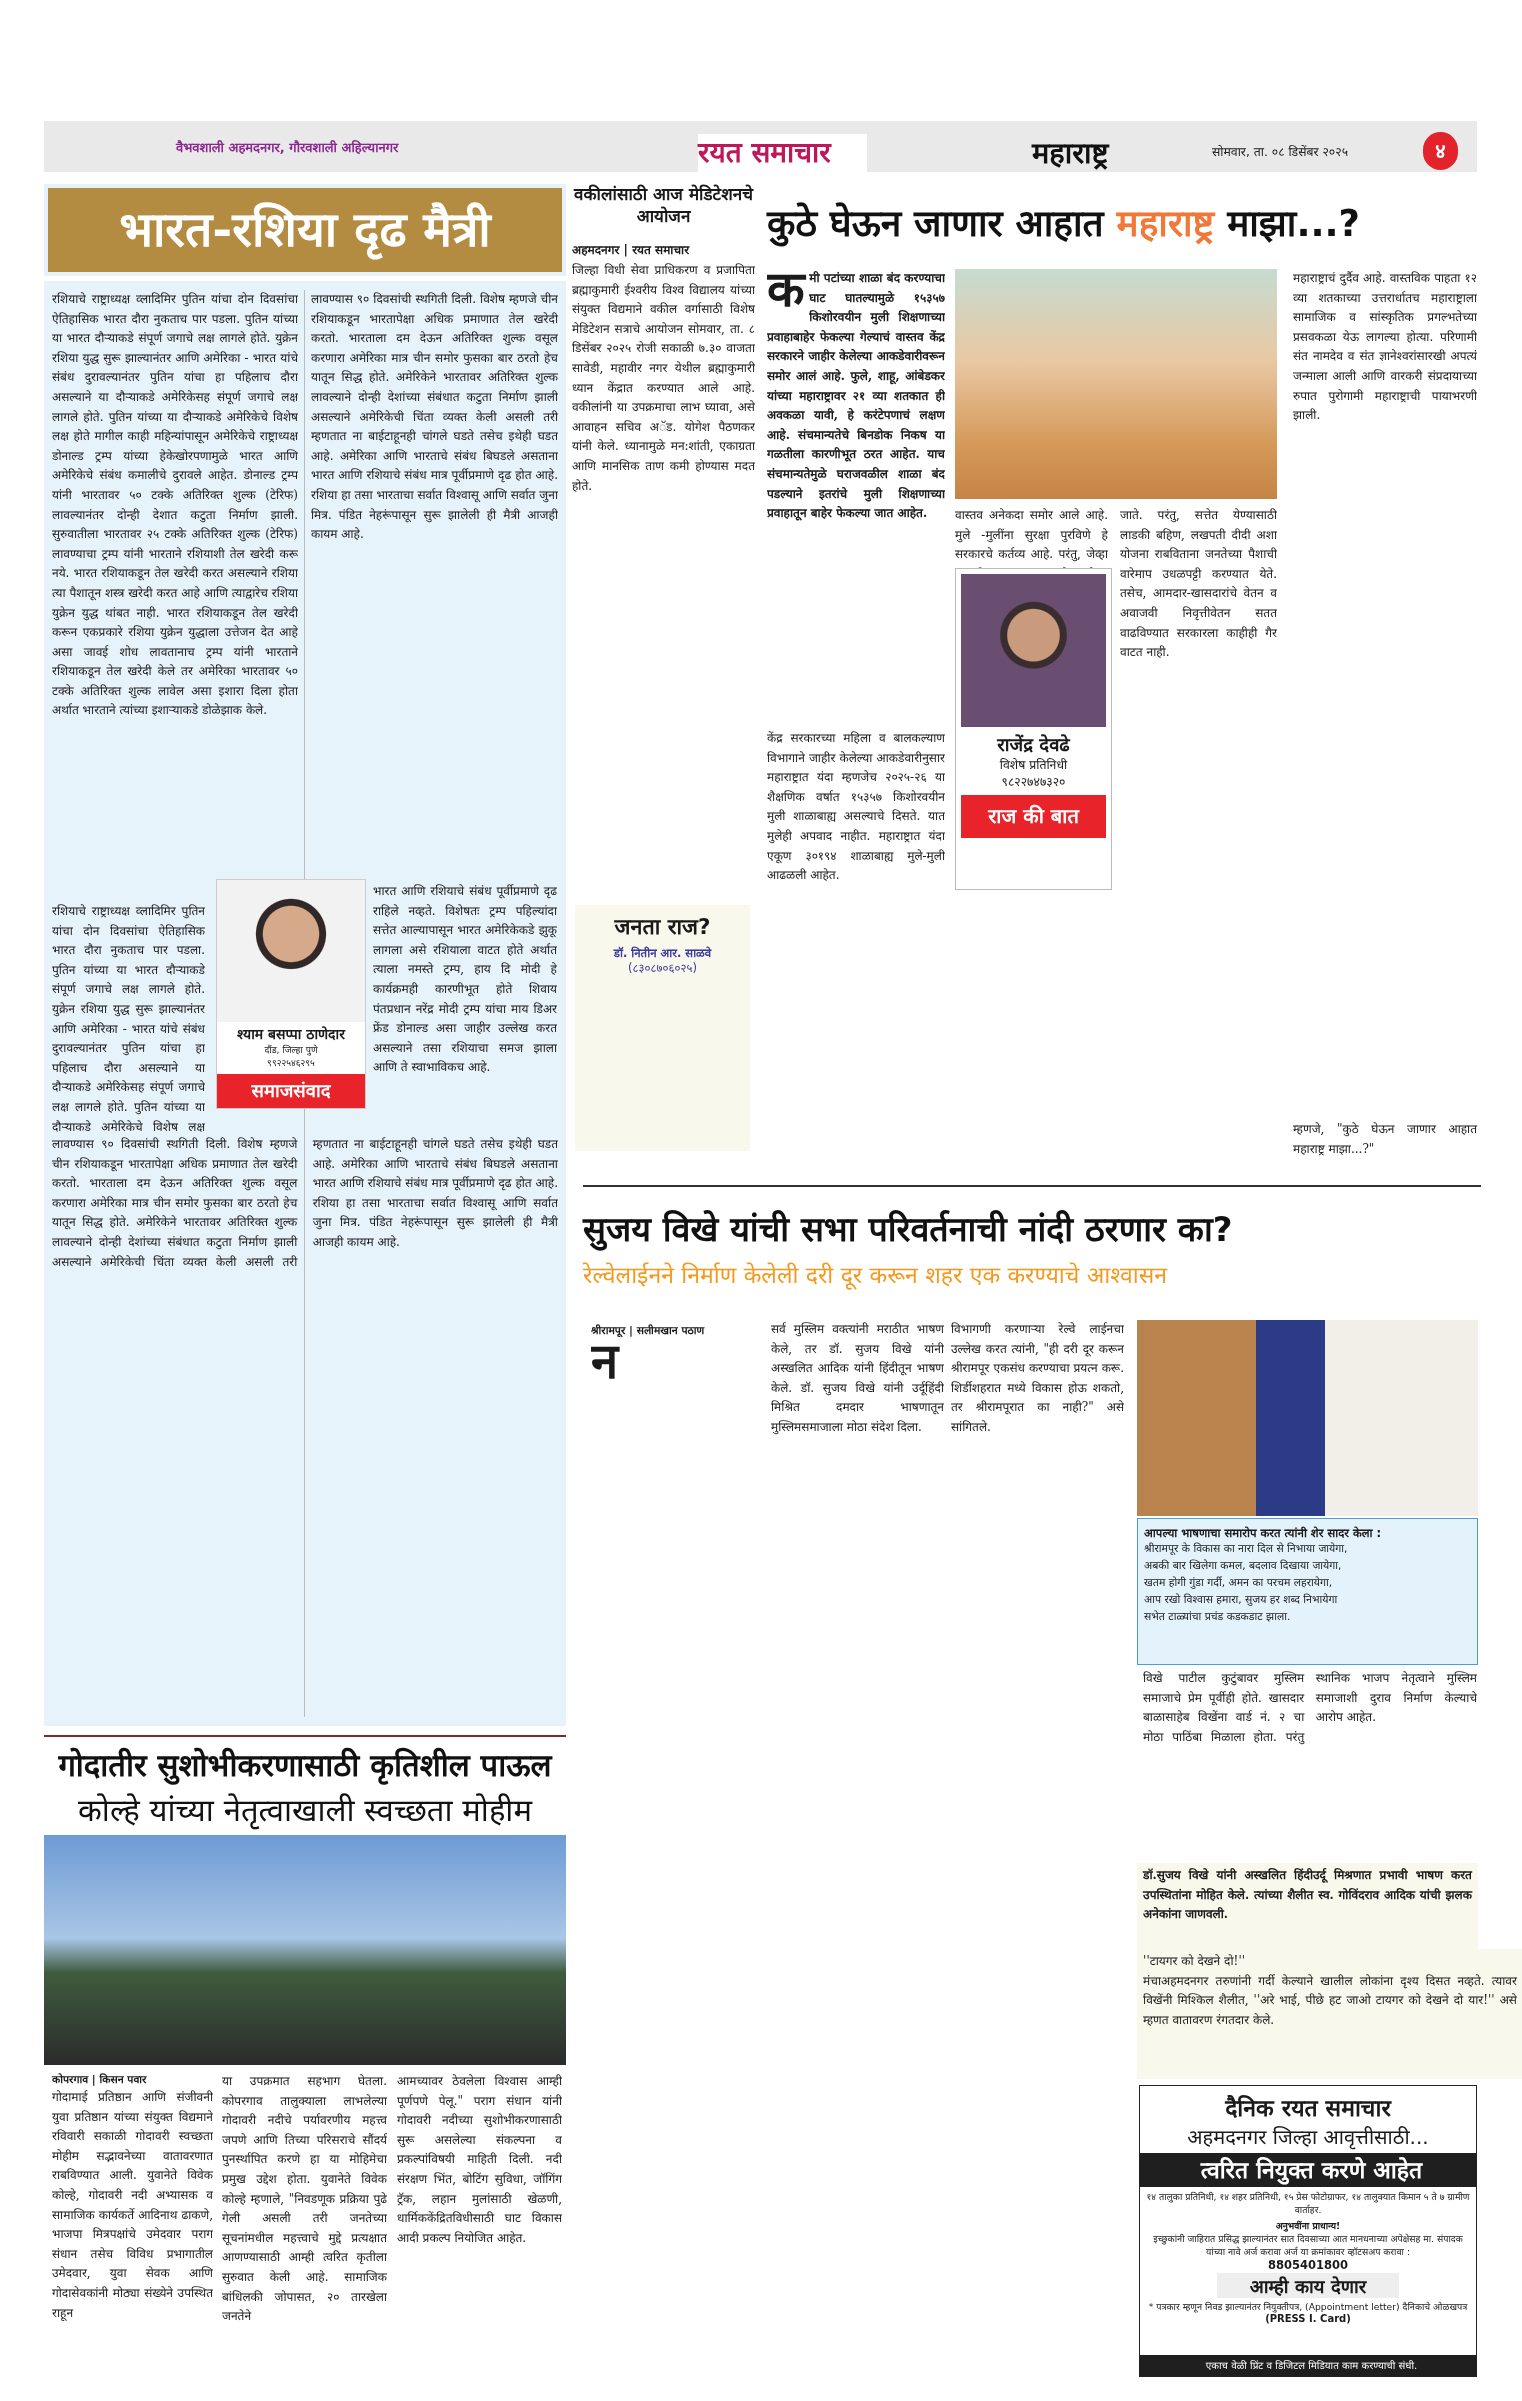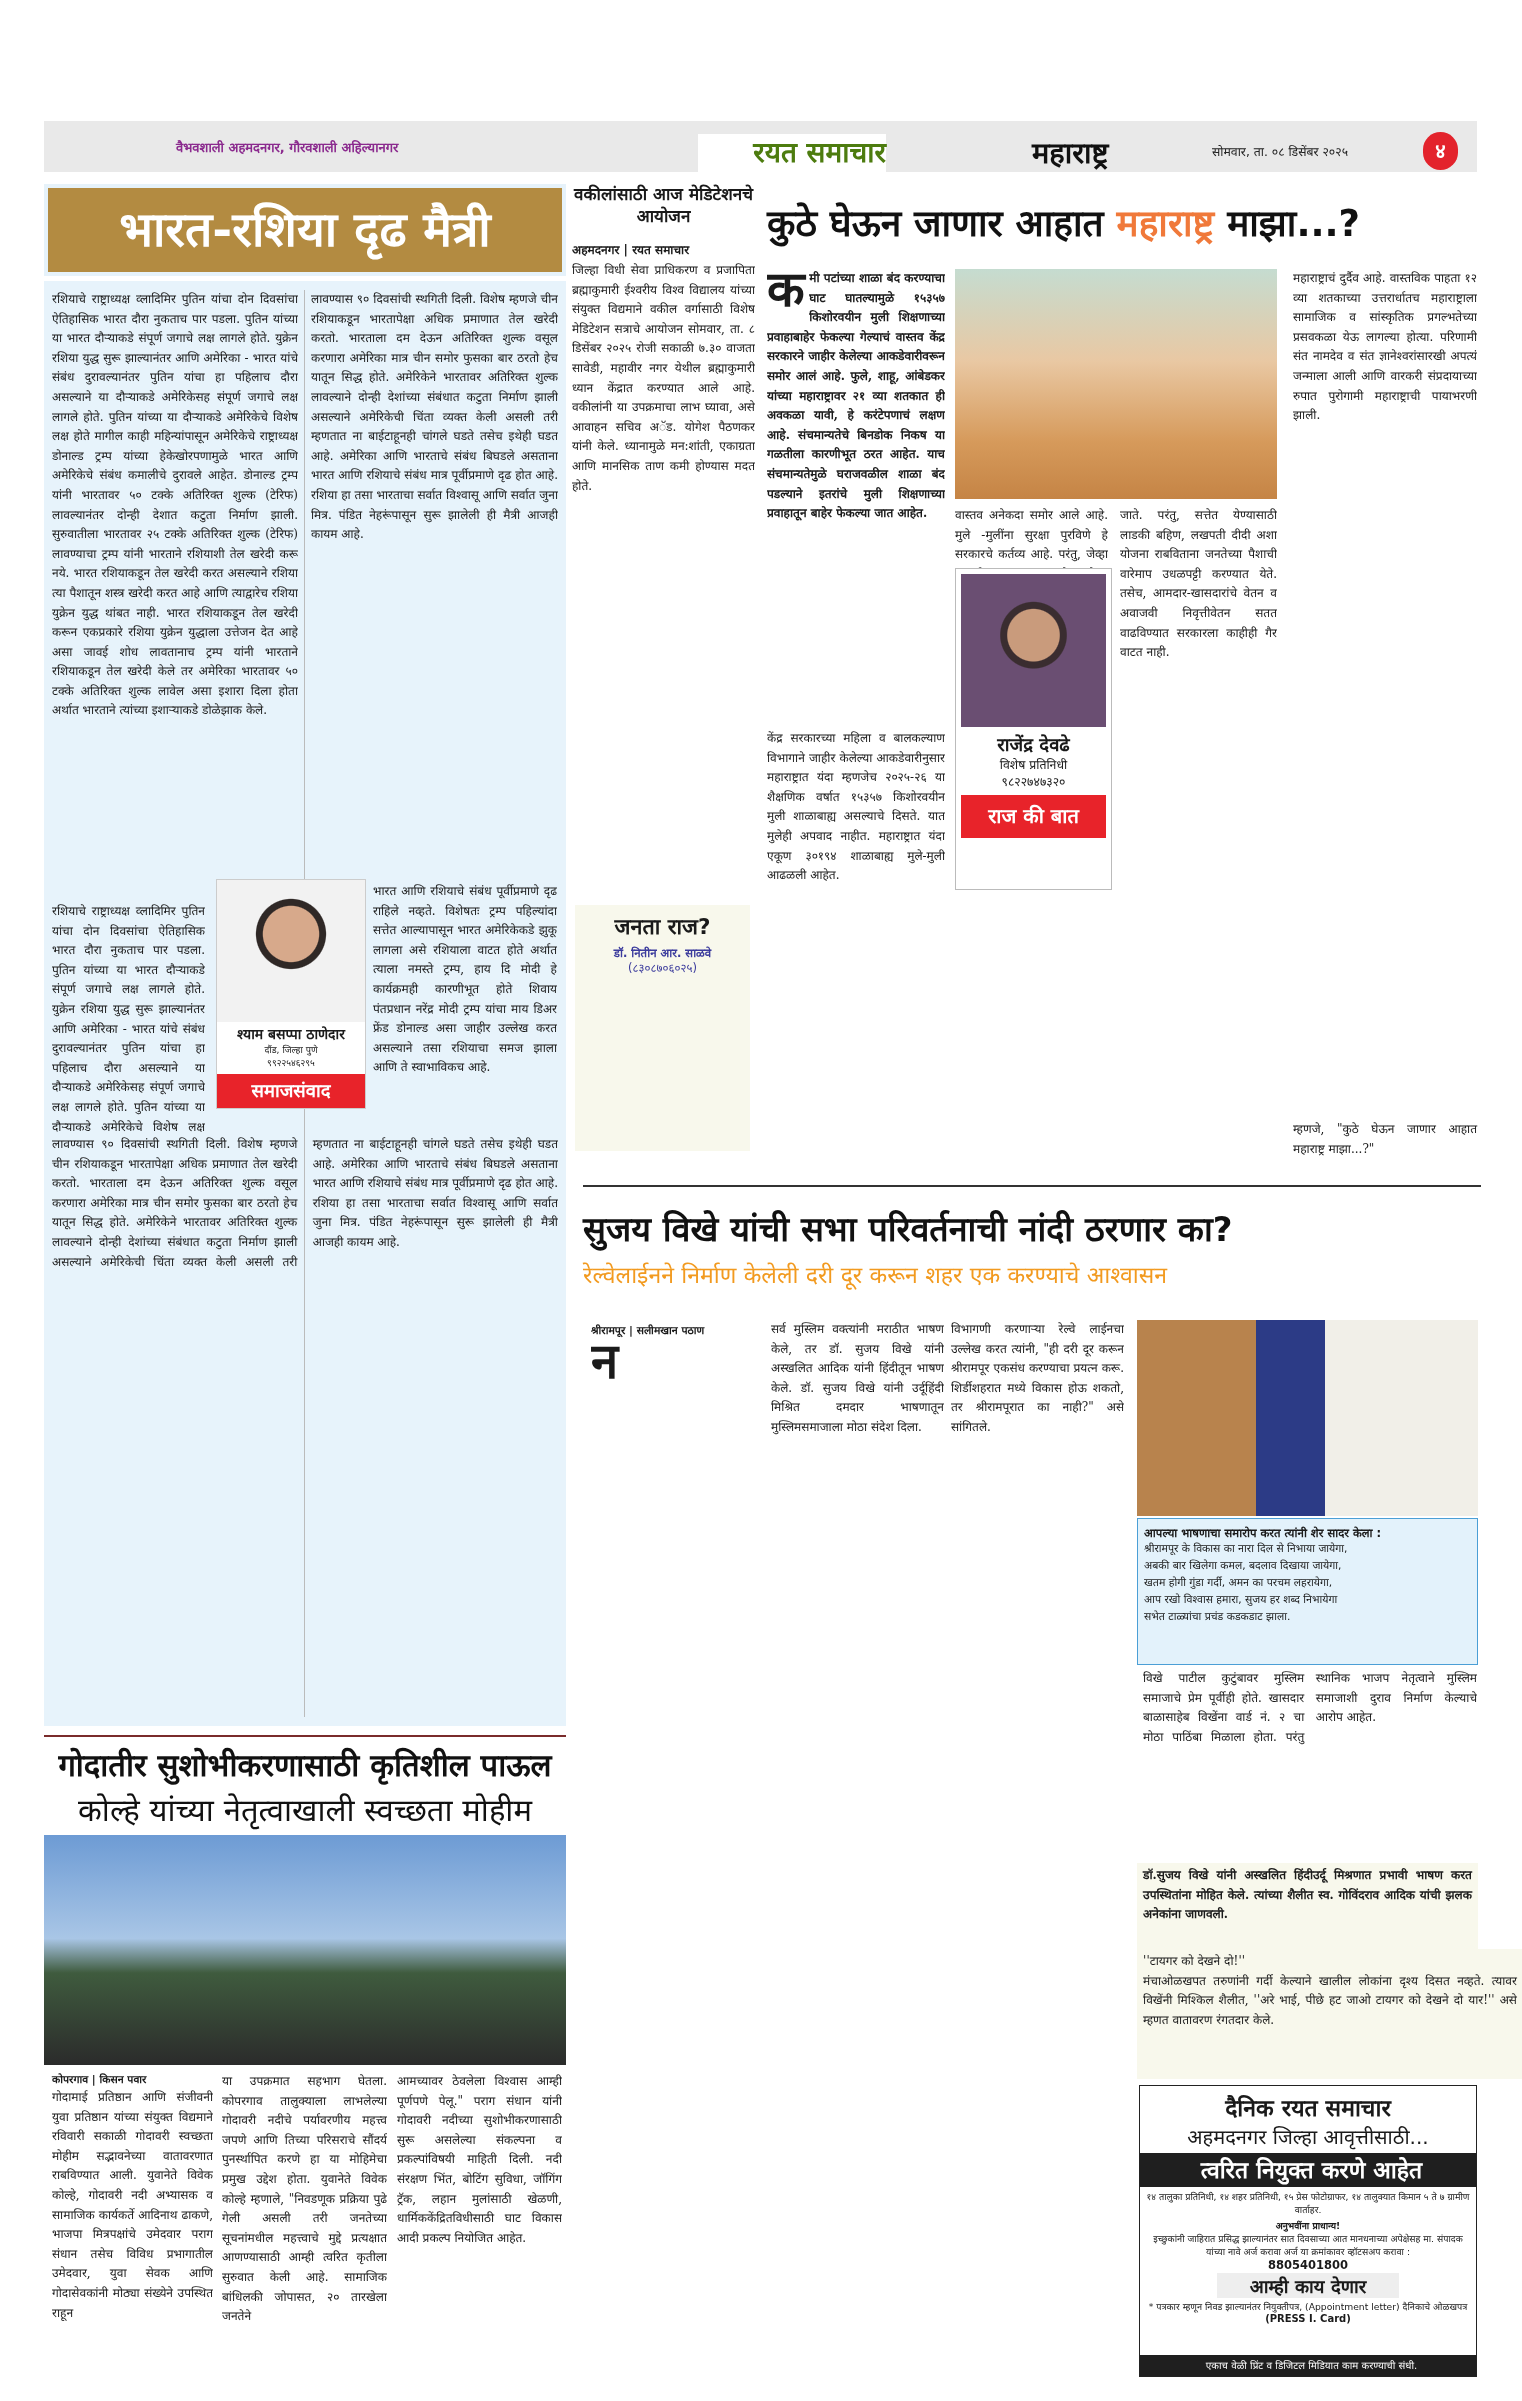--- a/index.html
+++ b/index.html
@@ -1,21 +1,21 @@
 <!DOCTYPE html>
 <html style="font-size:12.3px"><head>
 <meta charset="utf-8">
 <style>
   * { box-sizing: border-box; margin: 0; padding: 0; }
   body { width: 1522px; height: 2401px; background: #ffffff; font-family: "DejaVu Sans", sans-serif; color: #1a1a1a; position: relative; overflow: hidden; }
   .abs { position: absolute; }
   .body-text { font-family: "DejaVu Serif", serif; font-size: 12px; line-height: 19.6px; text-align: justify; color: #1b1b1b; }
   .mast { left: 44px; top: 121px; width: 1433px; height: 51px; background: #e9e9e9; }
   .mast-tag { left: 176px; top: 138px; font-size: 13px; font-weight: bold; color: #8b2a8e; }
-  .mast-logo { left: 698px; top: 134px; width: 188px; height: 38px; background: #fff; color: #4d7c0f; font-size: 28px; font-weight: bold; text-align: right; line-height: 38px; font-family: "DejaVu Serif", serif; }
+  .mast-logo { left: 698px; top: 134px; width: 169px; height: 38px; background: #fff; color: #be185d; font-size: 28px; font-weight: bold; text-align: left; line-height: 38px; font-family: "DejaVu Serif", serif; }
   .mast-section { left: 1032px; top: 132px; font-size: 29px; font-weight: bold; color: #111; }
   .mast-date { left: 1212px; top: 143px; font-size: 12.3px; color: #222; }
   .mast-page { left: 1423px; top: 132px; width: 35px; height: 38px; border-radius: 17.6px; background: #e3232c; color: #fff; font-size: 20px; font-weight: bold; text-align: center; line-height: 38px; }
 
   .title-box { left: 44px; top: 184px; width: 522px; height: 92px; background: #b38b41; border: 4.6px solid #e6f2fa; color: #fff; font-family: "DejaVu Serif", serif; font-size: 48px; font-weight: bold; text-align: center; line-height: 83px; }
   .col-bg-blue { background: #e7f3fb; }
   .rule { background: #333; height: 2.3px; }
   .vrule { background: #bbb; width: 0.8px; }
 
   .hl-big { font-family: "DejaVu Sans", sans-serif; font-weight: bold; color: #111; }
@@ -113,21 +113,21 @@
       <div>अबकी बार खिलेगा कमल, बदलाव दिखाया जायेगा,</div>
       <div>खतम होगी गुंडा गर्दी, अमन का परचम लहरायेगा,</div>
       <div>आप रखो विश्वास हमारा, सुजय हर शब्द निभायेगा</div>
       <div>सभेत टाळ्यांचा प्रचंड कडकडाट झाला.</div>
     </div>
 </div>
 <div class="abs body-text" style="left:1143px;top:1669px;width:334px;height:188px;overflow:hidden;column-count:2;column-gap:11.5px;">विखे पाटील कुटुंबावर मुस्लिम समाजाचे प्रेम पूर्वीही होते. खासदार बाळासाहेब विखेंना वार्ड नं. २ चा मोठा पाठिंबा मिळाला होता. परंतु स्थानिक भाजप नेतृत्वाने मुस्लिम समाजाशी दुराव निर्माण केल्याचे आरोप आहेत.</div>
 <div class="abs poem-box body-text bold" style="left:1137px;top:1863px;width:341px;height:86px;padding:3.1px 6.1px;">डॉ.सुजय विखे यांनी अस्खलित हिंदीउर्दू मिश्रणात प्रभावी भाषण करत उपस्थितांना मोहित केले. त्यांच्या शैलीत स्व. गोविंदराव आदिक यांची झलक अनेकांना जाणवली.</div>
 <div class="abs poem-box body-text" style="left:1137px;top:1949px;width:386px;height:130px;padding:3.1px 6.1px;">
   <div>''टायगर को देखने दो!''</div>
-  <div>मंचाओळखपत तरुणांनी गर्दी केल्याने खालील लोकांना दृश्य दिसत नव्हते. त्यावर विखेंनी मिश्किल शैलीत, ''अरे भाई, पीछे हट जाओ टायगर को देखने दो यार!'' असे म्हणत वातावरण रंगतदार केले.</div>
+  <div>मंचाअहमदनगर तरुणांनी गर्दी केल्याने खालील लोकांना दृश्य दिसत नव्हते. त्यावर विखेंनी मिश्किल शैलीत, ''अरे भाई, पीछे हट जाओ टायगर को देखने दो यार!'' असे म्हणत वातावरण रंगतदार केले.</div>
 </div>
 
 <div class="abs ad-box" style="left:1139px;top:2085px;width:338px;height:292px;">
   <div class="center bold" style="font-size:23px;margin-top:4.6px;">दैनिक रयत समाचार</div>
   <div class="center" style="font-size:20px;">अहमदनगर जिल्हा आवृत्तीसाठी...</div>
   <div class="ad-dark bold" style="font-size:23px;height:34px;line-height:34px;margin-top:3.1px;">त्वरित नियुक्त करणे आहेत</div>
   <div class="center" style="font-size:9.2px;line-height:13px;padding:3.1px 6.1px;">१४ तालुका प्रतिनिधी, १४ शहर प्रतिनिधी, १५ प्रेस फोटोग्राफर, १४ तालुक्यात किमान ५ ते ७ ग्रामीण वार्ताहर.</div>
   <div class="center bold" style="font-size:9.2px;">अनुभवींना प्राधान्य!</div>
   <div class="center" style="font-size:9.2px;line-height:13px;padding:0 6.1px;">इच्छुकांनी जाहिरात प्रसिद्ध झाल्यानंतर सात दिवसाच्या आत मानधनाच्या अपेक्षेसह मा. संपादक यांच्या नावे अर्ज करावा अर्ज या क्रमांकावर व्हॉटसअप करावा :</div>
   <div class="center bold" style="font-size:11.5px;">8805401800</div>

